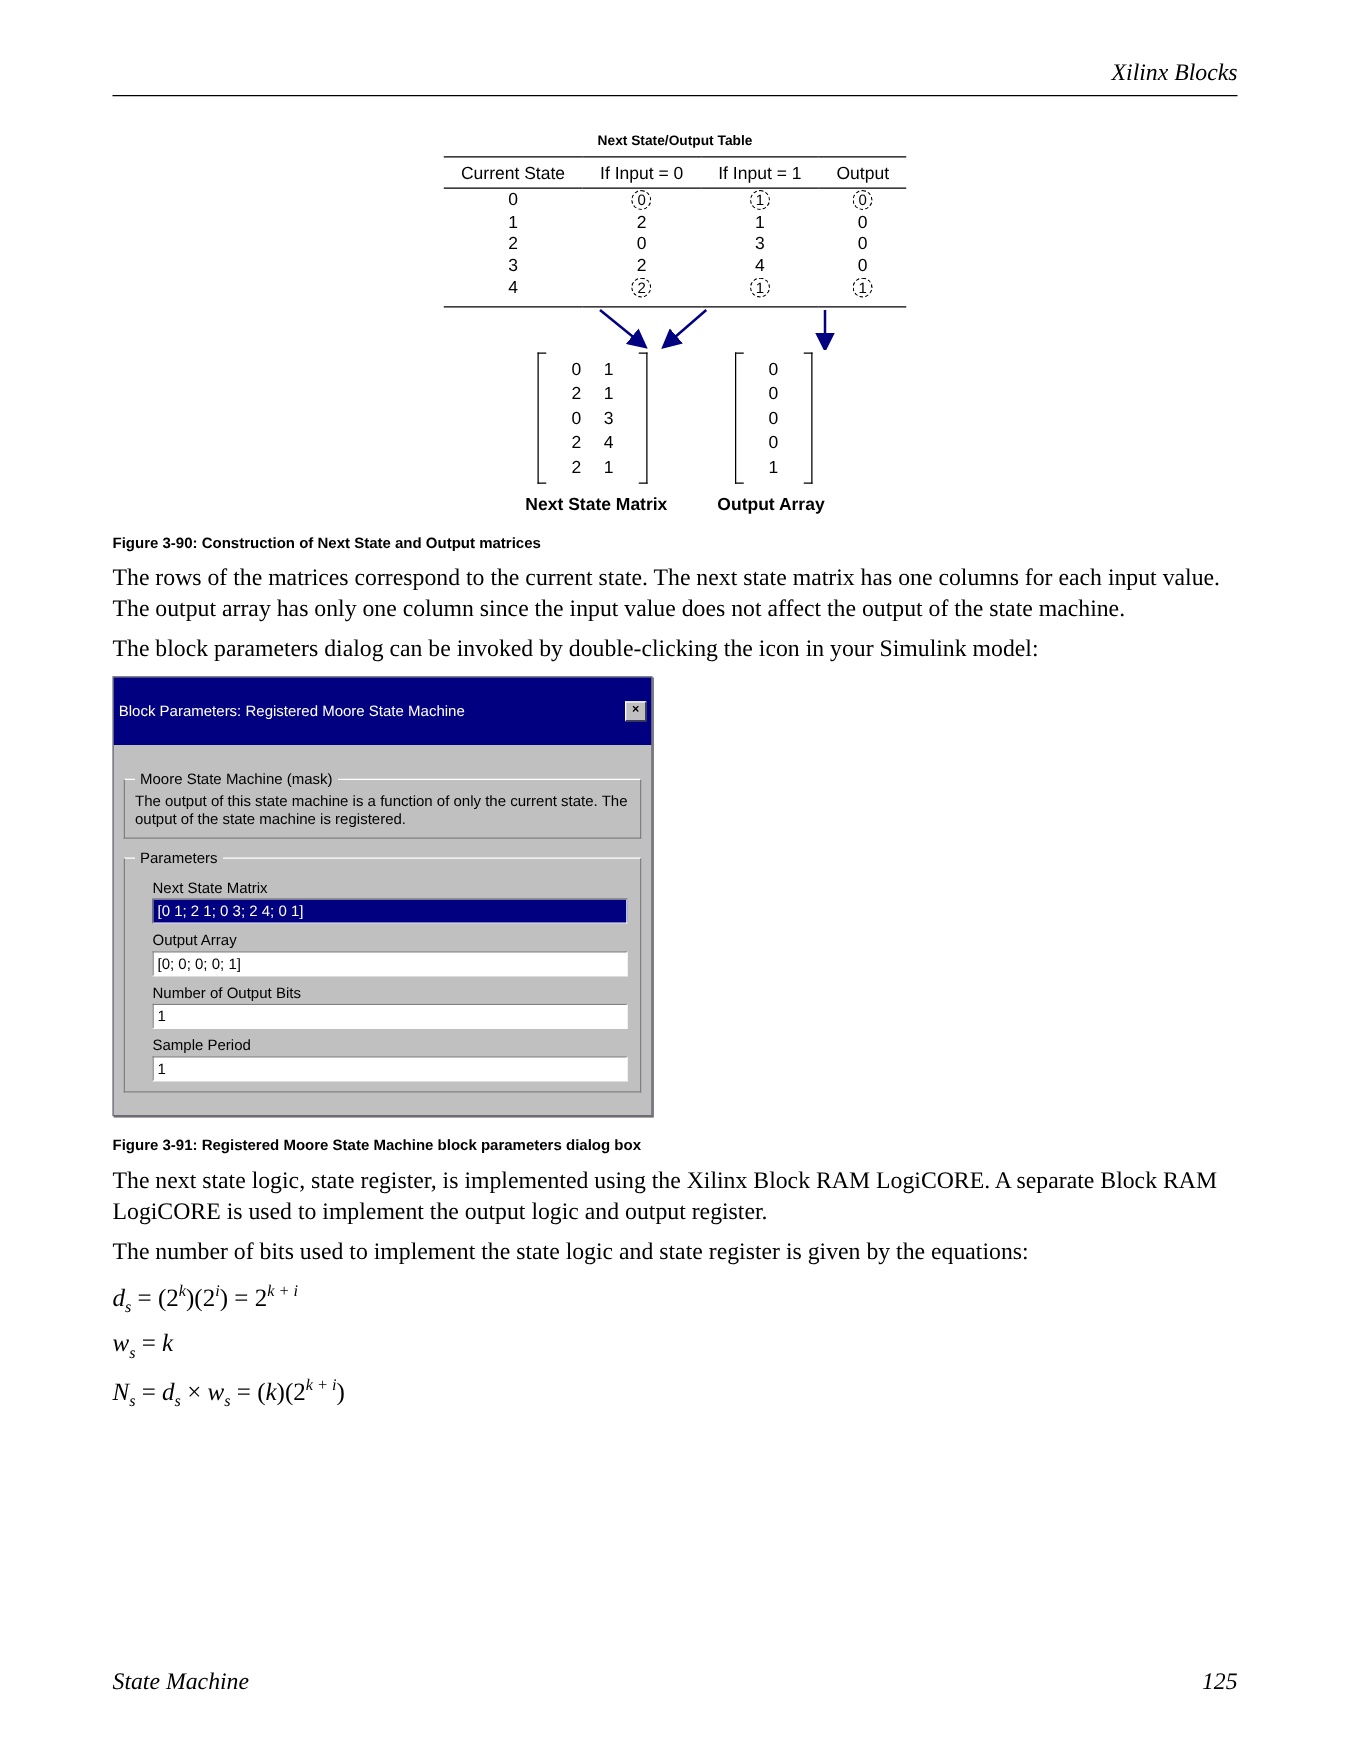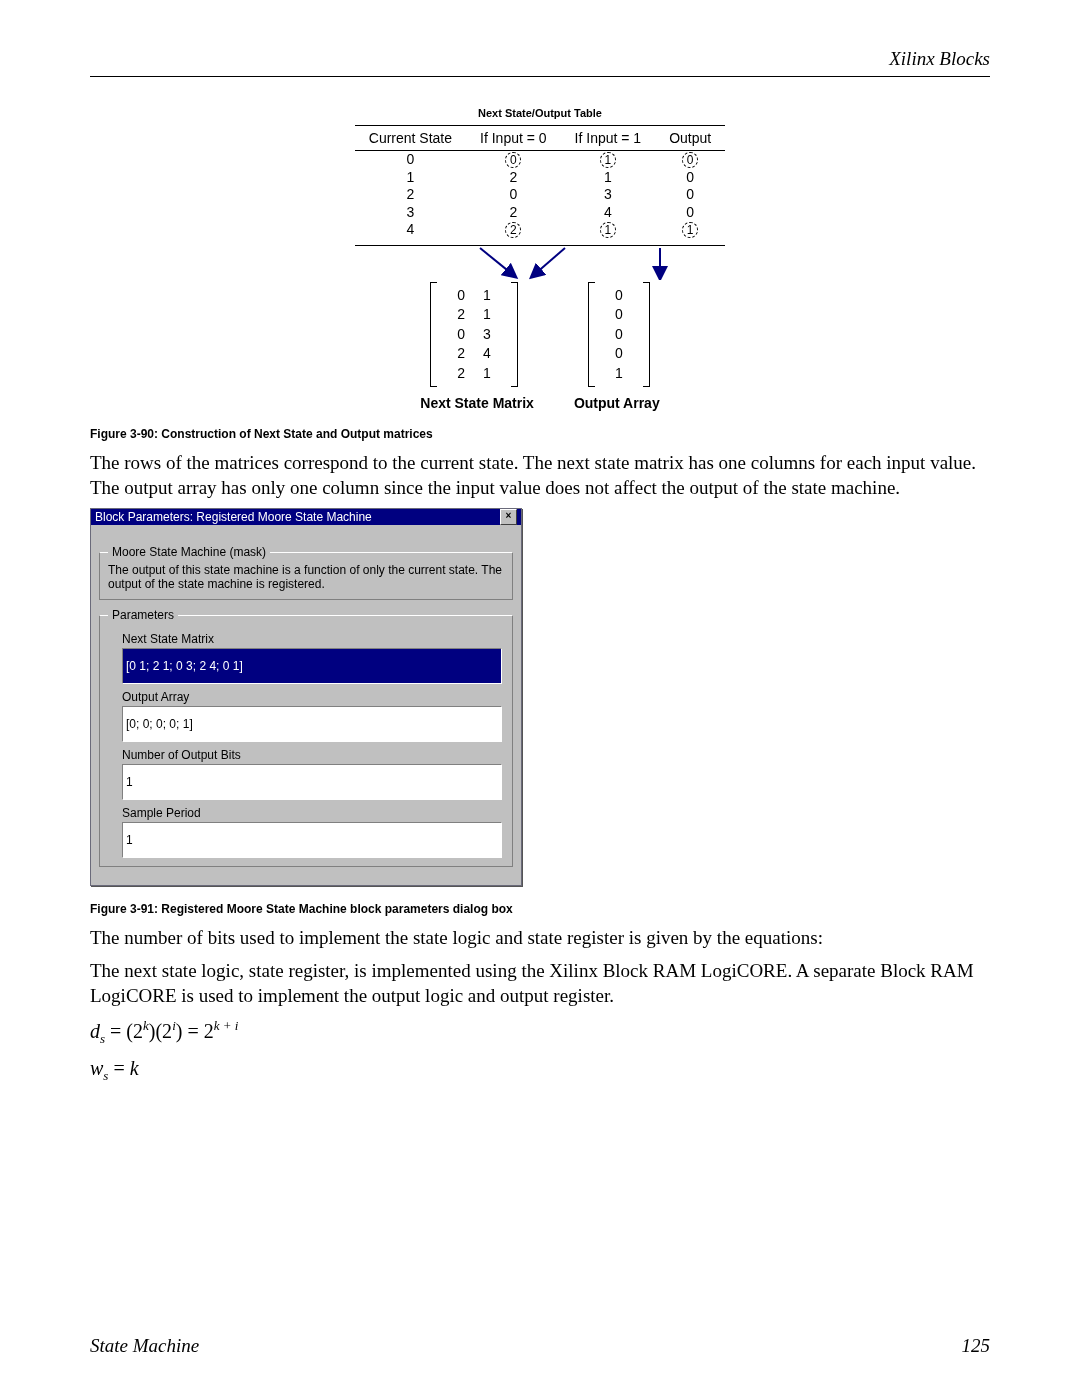--- a/index.html
+++ b/index.html
@@ -125,21 +125,21 @@
     border: 1px solid #6a6a7a;
     background: #c0c0c0;
     font-family: "MS Sans Serif", Tahoma, Arial, sans-serif;
     font-size: 12px;
     box-shadow: 1px 1px 0 #555;
     margin-top: 4px;
   }
   .dlg-title {
     background: #000080;
     color: #fff;
-    padding: 0 4px;
+    padding: 19px 4px;
     display: flex;
     justify-content: space-between;
     align-items: center;
     font-size: 12px;
   }
   .dlg-close {
     width: 15px;
     height: 14px;
     background: #c0c0c0;
     color: #000;
@@ -163,21 +163,21 @@
     padding: 0 4px;
     color: #000;
   }
   .fieldlabel {
     margin: 6px 0 2px 14px;
     color: #000;
   }
   .dlg-input {
     width: 380px;
     margin-left: 14px;
-    height: 36px;
+    height: 20px;
     background: #fff;
     border: 1px solid #808080;
     border-right-color: #fff;
     border-bottom-color: #fff;
     font-family: inherit;
     font-size: 12px;
     padding: 1px 3px;
     box-sizing: border-box;
     display: block;
   }
@@ -325,20 +325,21 @@
       <span>Next State Matrix</span>
       <span>Output Array</span>
     </div>
   </div>
 
   <div class="figcaption">Figure 3-90:   Construction of Next State and Output matrices</div>
 
   <p class="body-text">The rows of the matrices correspond to the current state.  The next state matrix has one columns for each input value. The output array has only one column since the input value does not affect the output of the state machine.</p>
 
 
+  <p class="body-text">The block parameters dialog can be invoked by double-clicking the icon in your Simulink model:</p>
 
   <div class="dialog">
     <div class="dlg-title">
       <span>Block Parameters: Registered Moore State Machine</span>
       <span class="dlg-close">×</span>
     </div>
     <div class="dlg-body">
       <fieldset>
         <legend>Moore State Machine (mask)</legend>
         <div>The output of this state machine is a function of only the current state. The output of the state machine is registered.</div>
@@ -356,27 +357,30 @@
         <input class="dlg-input" value="1" style="">
 
         <div class="fieldlabel">Sample Period</div>
         <input class="dlg-input" value="1" style="">
       </fieldset>
     </div>
   </div>
 
   <div class="figcaption">Figure 3-91:   Registered Moore State Machine block parameters dialog box</div>
 
+  <p class="body-text">The next state logic, state register, is implemented using the Xilinx Block RAM LogiCORE. A separate Block RAM LogiCORE is used to implement the output logic and output register.</p>
   <p class="body-text">The number of bits used to implement the state logic and state register is given by the equations:</p>
-  <p class="body-text">The next state logic, state register, is implemented using the Xilinx Block RAM LogiCORE. A separate Block RAM LogiCORE is used to implement the output logic and output register.</p>
 
   <div class="eqblock">
     d<sub>s</sub>&nbsp;<span class="rm">=</span>&nbsp;<span class="rm">(2</span><sup>k</sup><span class="rm">)(2</span><sup>i</sup><span class="rm">)</span>&nbsp;<span class="rm">=</span>&nbsp;<span class="rm">2</span><sup>k&nbsp;+&nbsp;i</sup>
   </div>
   <div class="eqblock">
     w<sub>s</sub>&nbsp;<span class="rm">=</span>&nbsp;k
+  </div>
+  <div class="eqblock">
+    N<sub>s</sub>&nbsp;<span class="rm">=</span>&nbsp;d<sub>s</sub>&nbsp;<span class="rm">×</span>&nbsp;w<sub>s</sub>&nbsp;<span class="rm">=</span>&nbsp;<span class="rm">(</span>k<span class="rm">)(2</span><sup>k&nbsp;+&nbsp;i</sup><span class="rm">)</span>
   </div>
 
   <div class="footer">
     <span>State Machine</span>
     <span>125</span>
   </div>
 </div>
 
 </body></html>

